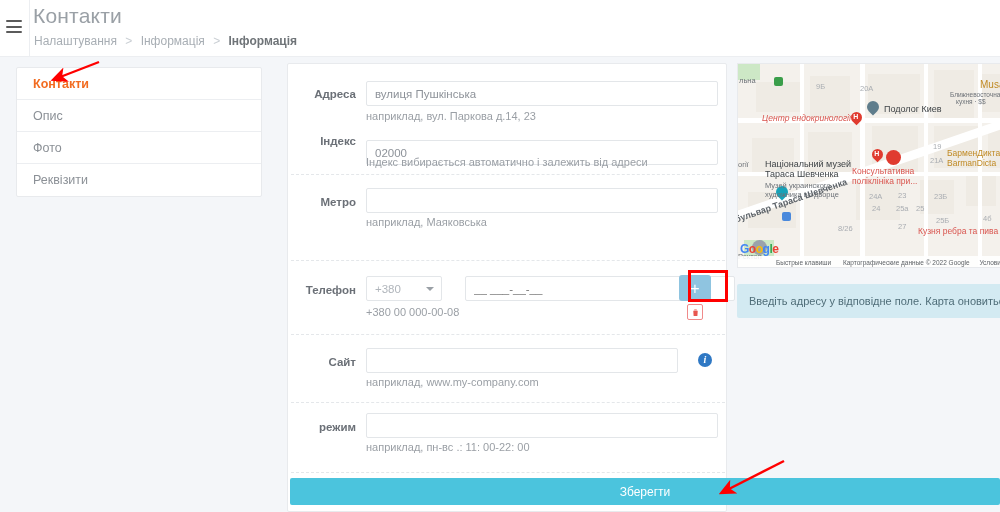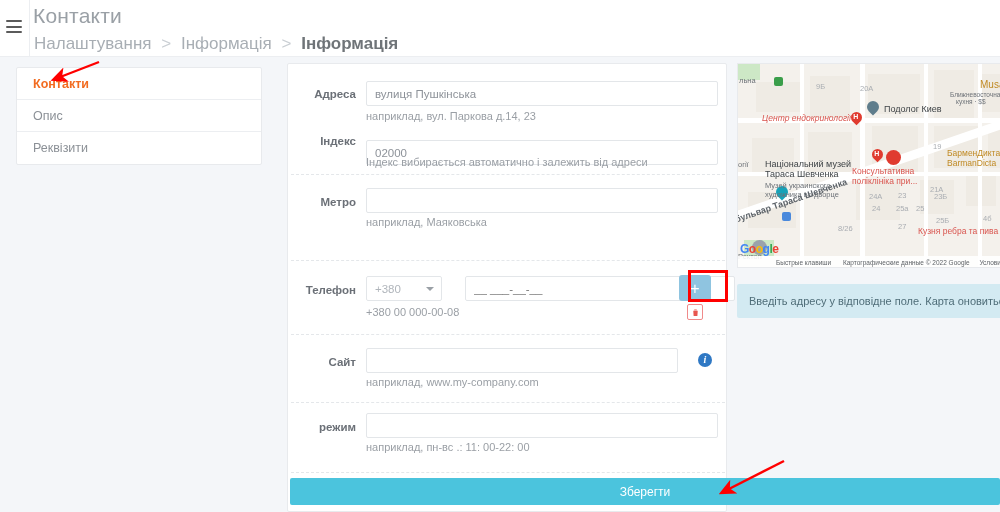--- a/index.html
+++ b/index.html
@@ -26,21 +26,21 @@
   .topbar-sep {
     position: absolute; left: 29px; top: 0; width: 1px; height: 57px; background: #eceef1;
   }
   .page-title {
     position: absolute; left: 33px; top: 4px;
     font-size: 21px; color: #9aa0a6; font-weight: 300; letter-spacing: .2px;
     white-space: nowrap;
   }
   .breadcrumb {
     position: absolute; left: 34px; top: 34px;
-    font-size: 17px; color: #a8aeb4; white-space: nowrap;
+    font-size: 12px; color: #a8aeb4; white-space: nowrap;
   }
   .breadcrumb .crumb { color: #a8aeb4; }
   .breadcrumb .crumb.active { color: #6f7478; font-weight: bold; }
   .breadcrumb .sep { color: #c9ced3; margin: 0 5px; }
 
   
   .navcard {
     position: absolute; left: 16px; top: 67px; width: 246px;
     background: #ffffff; border: 1px solid #e8eaed; border-radius: 2px;
   }
@@ -176,20 +176,21 @@
       <span class="sep">&gt;</span>
       <span class="crumb">Інформація</span>
       <span class="sep">&gt;</span>
       <span class="crumb active">Інформація</span>
     </div>
   </div>
 
   <div class="navcard">
     <div class="navitem active">Контакти</div>
     <div class="navitem">Опис</div>
+    <div class="navitem">Фото</div>
     <div class="navitem">Реквізити</div>
   </div>
 
   <div class="formcard">
 
     <div class="flabel" style="top:24px;">Адреса</div>
     <input class="finput" style="top: 17px; width: 352px;" value="вулиця Пушкінська">
     <div class="fhint" style="top:46px;">наприклад, вул. Паркова д.14, 23</div>
 
     <div class="flabel" style="top:71px;">Індекс</div>
@@ -297,21 +298,21 @@
       <div class="mlabel" style="left:218px;top:33px;font-size:6.5px;">кухня · $$</div>
       <div class="mlabel red" style="left:180px;top:163px;font-size:8.5px;">Кузня ребра та пива</div>
       <div class="mlabel" style="left:0;top:188px;">Ректоп</div>
 
       <div class="mlabel" style="left:0;top:96px;">огії</div>
       <div class="mlabel rot" style="left:-4px;top:152px;font-size:9px;">бульвар Тараса Шевченка</div>
 
       <div class="mlabel" style="left:78px;top:18px;color:#a9adb2;">9Б</div>
       <div class="mlabel" style="left:122px;top:20px;color:#a9adb2;">20А</div>
       <div class="mlabel" style="left:195px;top:78px;color:#a9adb2;">19</div>
-      <div class="mlabel" style="left:192px;top:121px;color:#a9adb2;">21А</div>
+      <div class="mlabel" style="left:192px;top:92px;color:#a9adb2;">21А</div>
       <div class="mlabel" style="left:131px;top:128px;color:#a9adb2;">24А</div>
       <div class="mlabel" style="left:160px;top:127px;color:#a9adb2;">23</div>
       <div class="mlabel" style="left:196px;top:128px;color:#a9adb2;">23Б</div>
       <div class="mlabel" style="left:134px;top:140px;color:#a9adb2;">24</div>
       <div class="mlabel" style="left:158px;top:140px;color:#a9adb2;">25a</div>
       <div class="mlabel" style="left:178px;top:140px;color:#a9adb2;">25</div>
       <div class="mlabel" style="left:198px;top:152px;color:#a9adb2;">25Б</div>
       <div class="mlabel" style="left:245px;top:150px;color:#a9adb2;">4б</div>
 
       <div class="mlabel" style="left:100px;top:160px;color:#a9adb2;">8/26</div>

